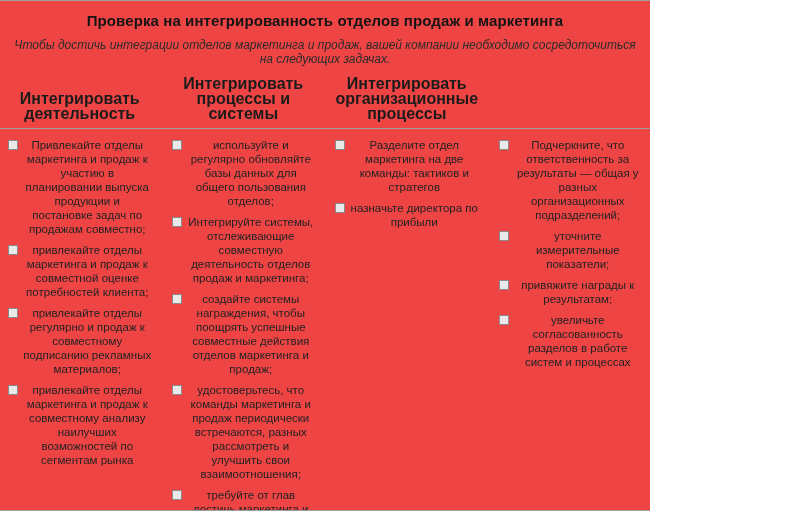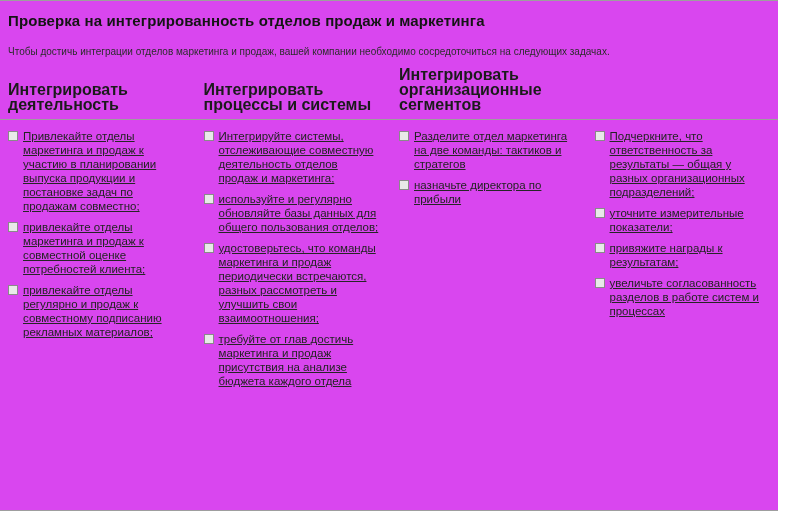--- a/index.html
+++ b/index.html
@@ -1,70 +1,78 @@
 <!DOCTYPE html>
 <html><head>
 <meta charset="utf-8">
 <style>
   html,body{margin:0;padding:0;background:#ffffff;}
   body{font-family:"Liberation Sans", sans-serif;color:#262626;}
-  .page{width:778px;height:511px;box-sizing:border-box;display:flex;flex-direction:column;overflow:hidden;background:#d946ef;}
+  .page{width:650px;height:511px;box-sizing:border-box;display:flex;flex-direction:column;overflow:hidden;background:#ef4444;text-align:center;}
   .rule{height:1px;background:#9e9e9e;flex:none;}
   .page-title{font-size:15px;font-weight:bold;color:#141414;margin:11px 8px 9px 8px;letter-spacing:.1px;}
-  .subtitle{font-size:10px;color:#2c2c2c;margin:8px 8px 10px 8px;}
+  .subtitle{font-size:12px;font-style:italic;color:#2c2c2c;margin:0 8px 10px 8px;}
   .grid4{display:grid;grid-template-columns:repeat(4,1fr);column-gap:20px;padding:0 8px;box-sizing:border-box;}
   .headers{align-items:end;padding-bottom:7px;}
   .header-cell{font-size:16px;font-weight:bold;line-height:15px;color:#1b1b1b;}
-  .columns{flex:1 1 auto;overflow:hidden;padding-top:2px;text-decoration:underline;}
+  .columns{flex:1 1 auto;overflow:hidden;padding-top:2px;}
   .item{display:flex;align-items:flex-start;margin-top:7px;}
   .checkbox{flex:none;width:8px;height:8px;border:1px solid #8a8a8a;background:#e9e9e9;margin:2px 5px 0 0;}
   .item-text{font-size:11.5px;line-height:14px;color:#232323;}
 </style>
 </head>
 <body>
 
 <div class="page">
   <div class="rule"></div>
 
   <div class="page-title">Проверка на интегрированность отделов продаж и маркетинга</div>
   <div class="subtitle">Чтобы достичь интеграции отделов маркетинга и продаж, вашей компании необходимо сосредоточиться на следующих задачах.</div>
 
   <div class="grid4 headers">
     <div class="header-cell">Интегрировать деятельность</div>
     <div class="header-cell">Интегрировать процессы и системы</div>
-    <div class="header-cell">Интегрировать организационные сегментов</div>
+    <div class="header-cell">Интегрировать организационные процессы</div>
   </div>
 
   <div class="rule"></div>
 
   <div class="grid4 columns">
 
     <div class="col">
       <div class="item">
         <span class="checkbox"></span>
         <span class="item-text">Привлекайте отделы маркетинга и продаж к участию в планировании выпуска продукции и постановке задач по продажам совместно;</span>
       </div>
       <div class="item">
         <span class="checkbox"></span>
         <span class="item-text">привлекайте отделы маркетинга и продаж к совместной оценке потребностей клиента;</span>
       </div>
       <div class="item">
         <span class="checkbox"></span>
         <span class="item-text">привлекайте отделы регулярно и продаж к совместному подписанию рекламных материалов;</span>
       </div>
+      <div class="item">
+        <span class="checkbox"></span>
+        <span class="item-text">привлекайте отделы маркетинга и продаж к совместному анализу наилучших возможностей по сегментам рынка</span>
+      </div>
     </div>
 
     <div class="col">
+      <div class="item">
+        <span class="checkbox"></span>
+        <span class="item-text">используйте и регулярно обновляйте базы данных для общего пользования отделов;</span>
+      </div>
       <div class="item">
         <span class="checkbox"></span>
         <span class="item-text">Интегрируйте системы, отслеживающие совместную деятельность отделов продаж и маркетинга;</span>
       </div>
       <div class="item">
         <span class="checkbox"></span>
-        <span class="item-text">используйте и регулярно обновляйте базы данных для общего пользования отделов;</span>
+        <span class="item-text">создайте системы награждения, чтобы поощрять успешные совместные действия отделов маркетинга и продаж;</span>
       </div>
       <div class="item">
         <span class="checkbox"></span>
         <span class="item-text">удостоверьтесь, что команды маркетинга и продаж периодически встречаются, разных рассмотреть и улучшить свои взаимоотношения;</span>
       </div>
       <div class="item">
         <span class="checkbox"></span>
         <span class="item-text">требуйте от глав достичь маркетинга и продаж присутствия на анализе бюджета каждого отдела</span>
       </div>
     </div>

